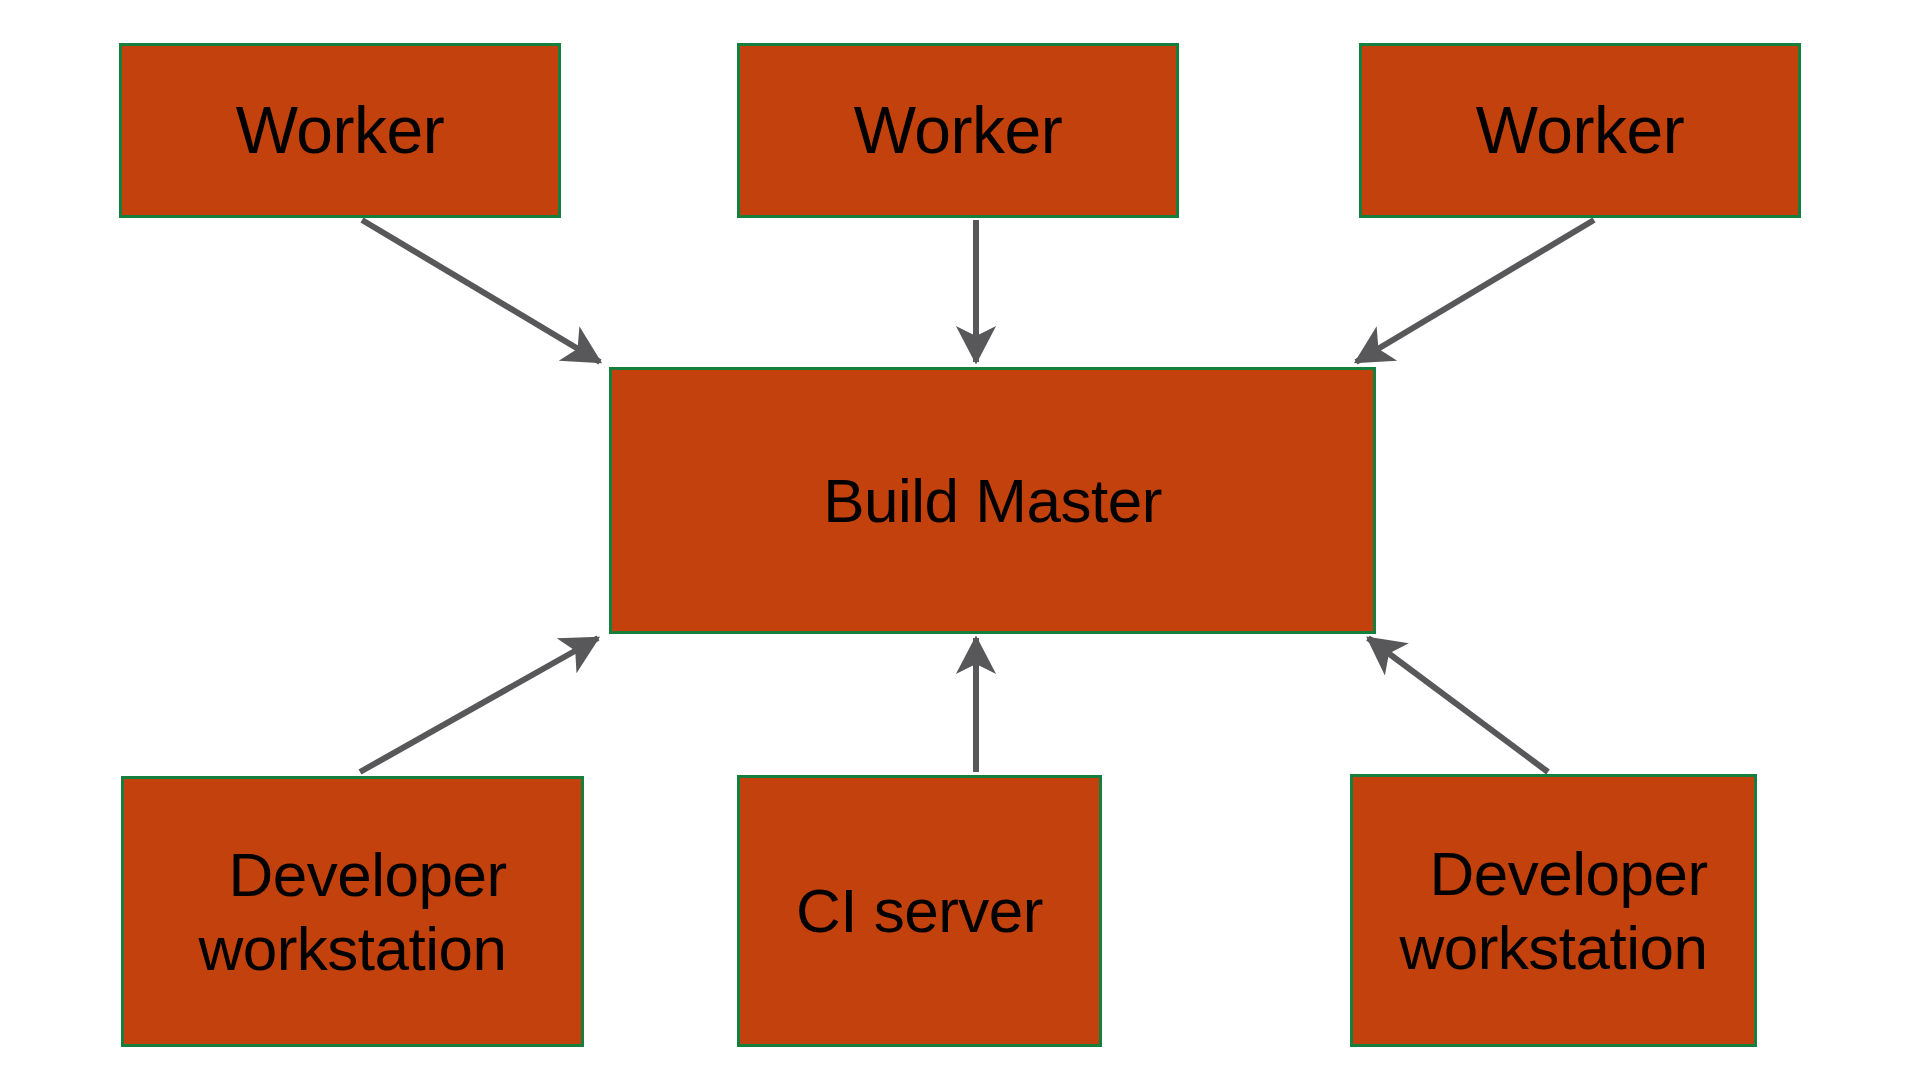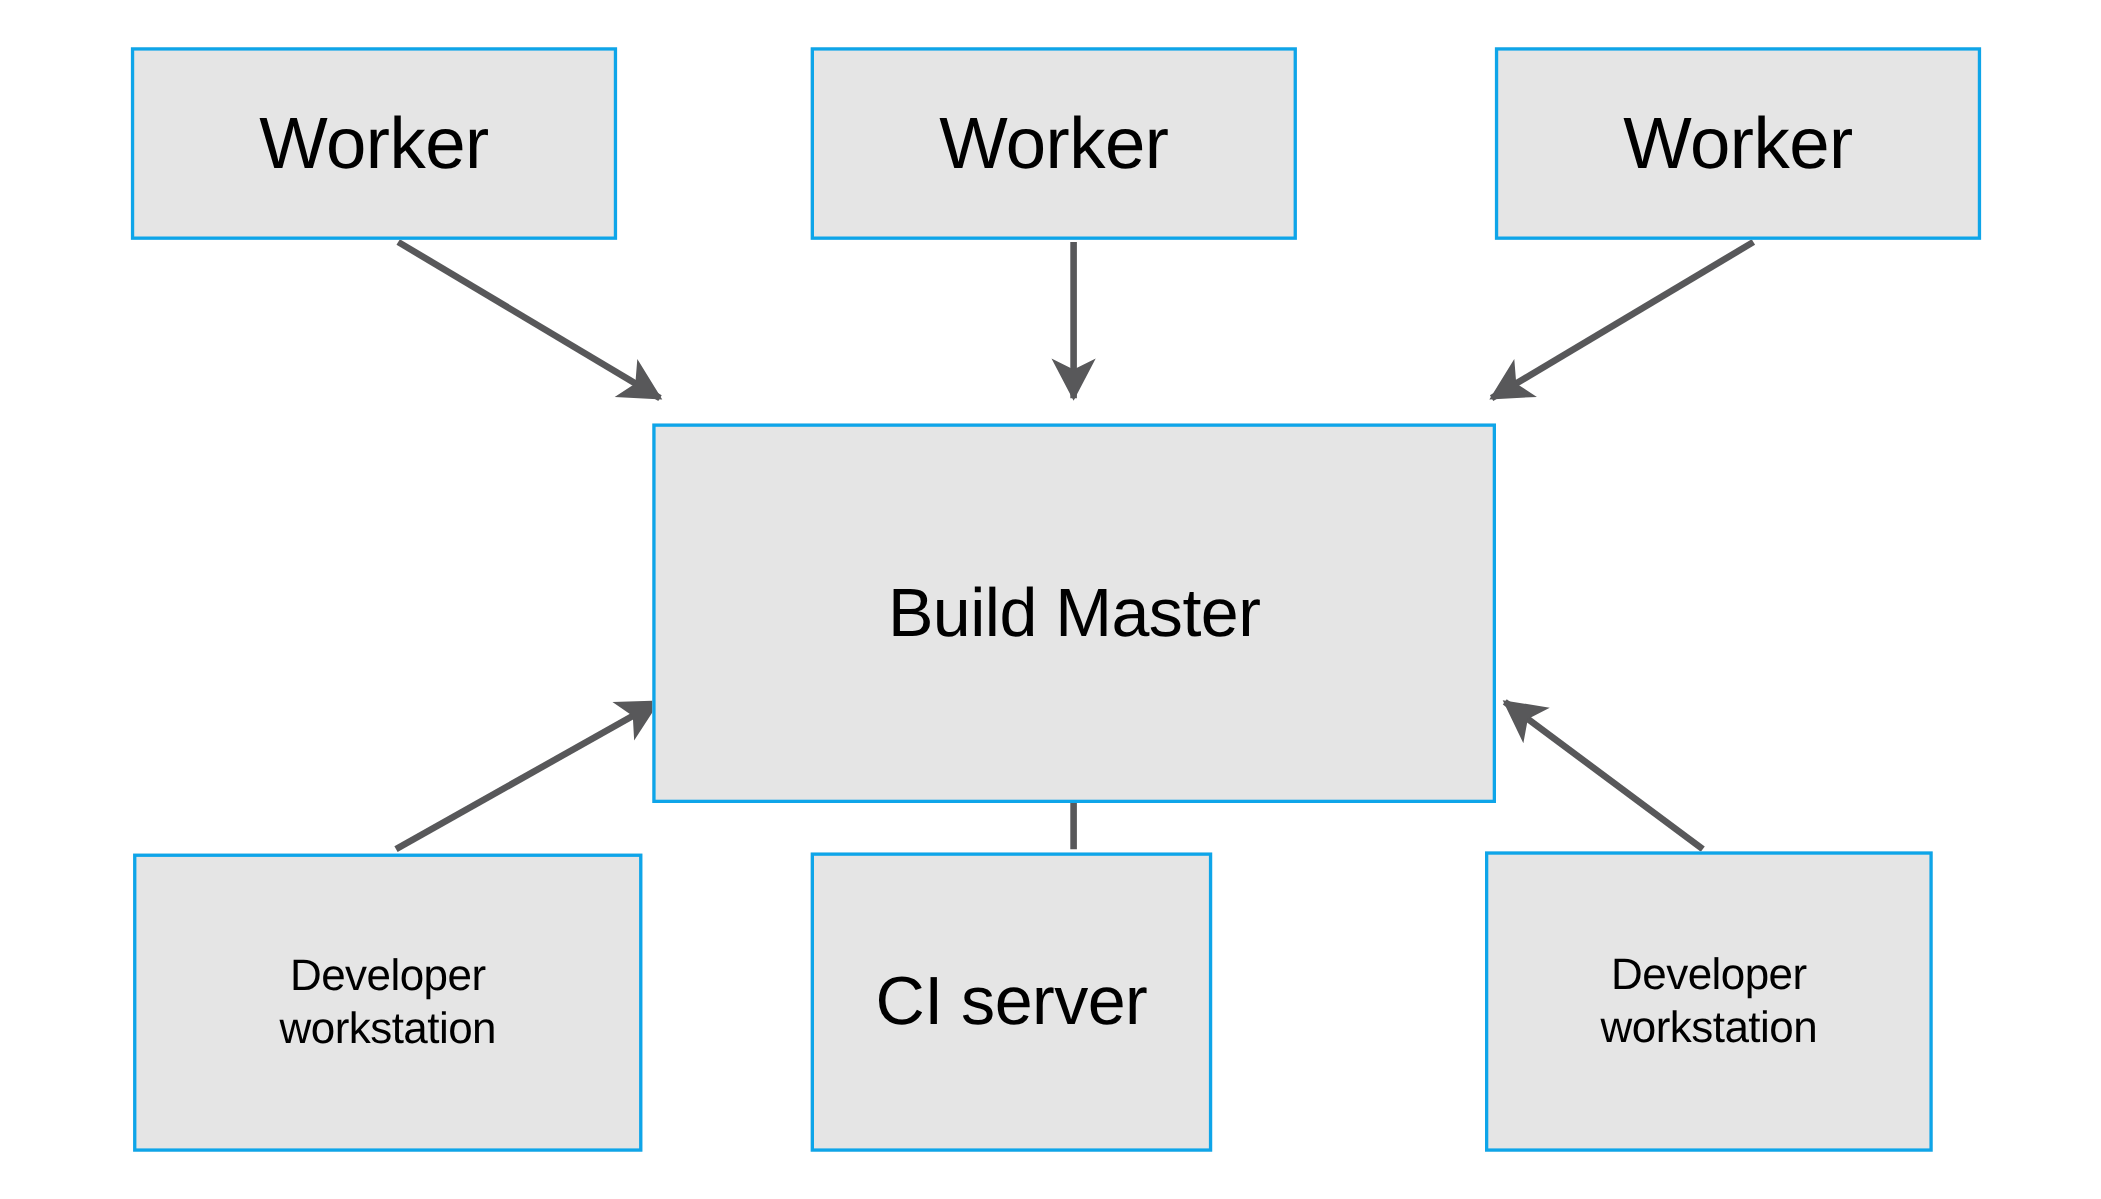--- a/index.html
+++ b/index.html
@@ -22,22 +22,22 @@
     position: absolute;
     left: 0;
     top: 0;
     width: 1910px;
     height: 1090px;
     pointer-events: none;
   }
   .node {
     position: absolute;
     box-sizing: border-box;
-    background: #e5e5e5;
-    border: 3px solid #0ea5e9;
+    background: #c2410c;
+    border: 3px solid #15803d;
     display: flex;
     align-items: center;
     justify-content: center;
     text-align: center;
   }
   .node-label {
     color: #000000;
     font-family: "Liberation Sans", sans-serif;
     font-weight: 400;
     line-height: 1.18;
@@ -50,25 +50,24 @@
     height: 175px;
   }
   .n-worker1 { left: 119px; top: 43px; }
   .n-worker2 { left: 737px; top: 43px; }
   .n-worker3 { left: 1359px; top: 43px; }
   .n-worker1 .node-label,
   .n-worker2 .node-label,
   .n-worker3 .node-label { font-size: 66px; }
 
   .n-master {
-    left: 593px;
+    left: 609px;
     top: 367px;
     width: 767px;
-    height: 345px;
-    margin-top: 18px;
+    height: 267px;
   }
   .n-master .node-label { font-size: 62px; }
 
   .n-dev1 {
     left: 121px;
     top: 776px;
     width: 463px;
     height: 271px;
   }
   .n-ci {
@@ -77,21 +76,21 @@
     width: 365px;
     height: 272px;
   }
   .n-dev2 {
     left: 1350px;
     top: 774px;
     width: 407px;
     height: 273px;
   }
   .n-dev1 .node-label,
-  .n-dev2 .node-label { font-size: 40px; }
+  .n-dev2 .node-label { font-size: 62px; text-align: right; }
   .n-ci .node-label { font-size: 62px; }
 </style>
 </head>
 <body>
 
 <div id="canvas">
 
   <svg id="edges" viewBox="0 0 1910 1090" width="1910" height="1090" xmlns="http://www.w3.org/2000/svg">
     <defs>
       <marker id="arrowhead" markerWidth="7" markerHeight="7" refX="6.2" refY="3.5" orient="auto" markerUnits="strokeWidth">

